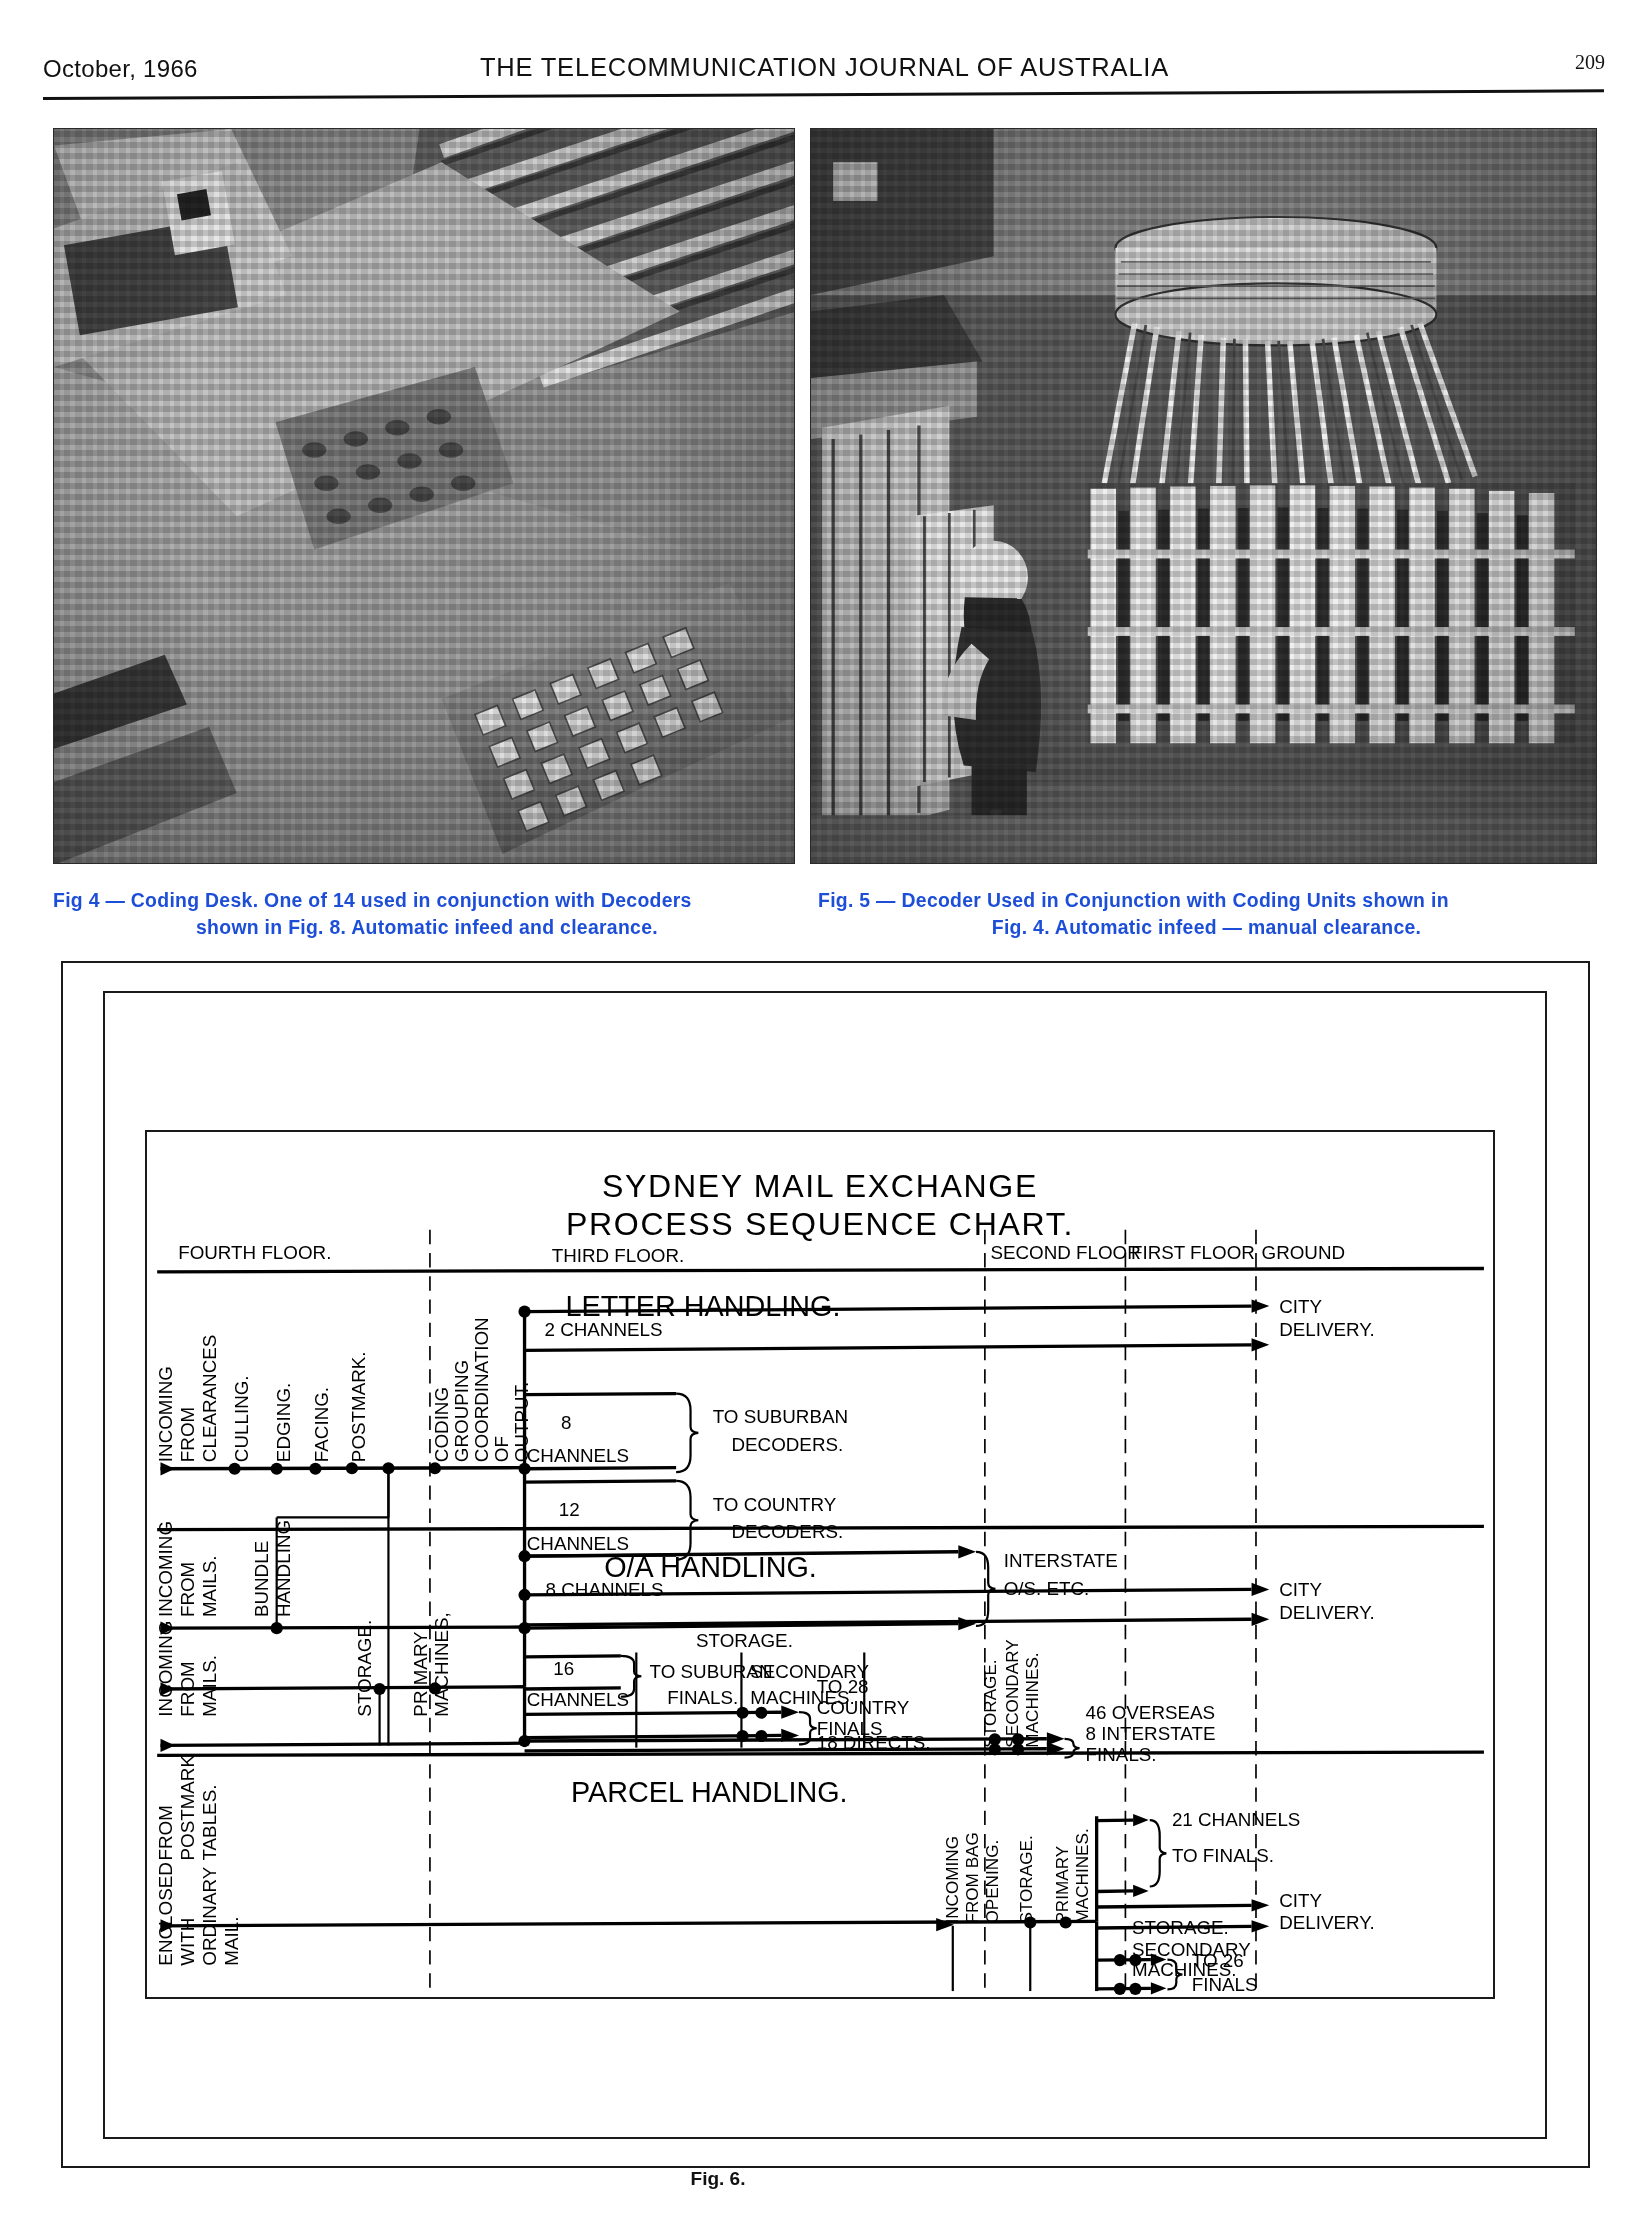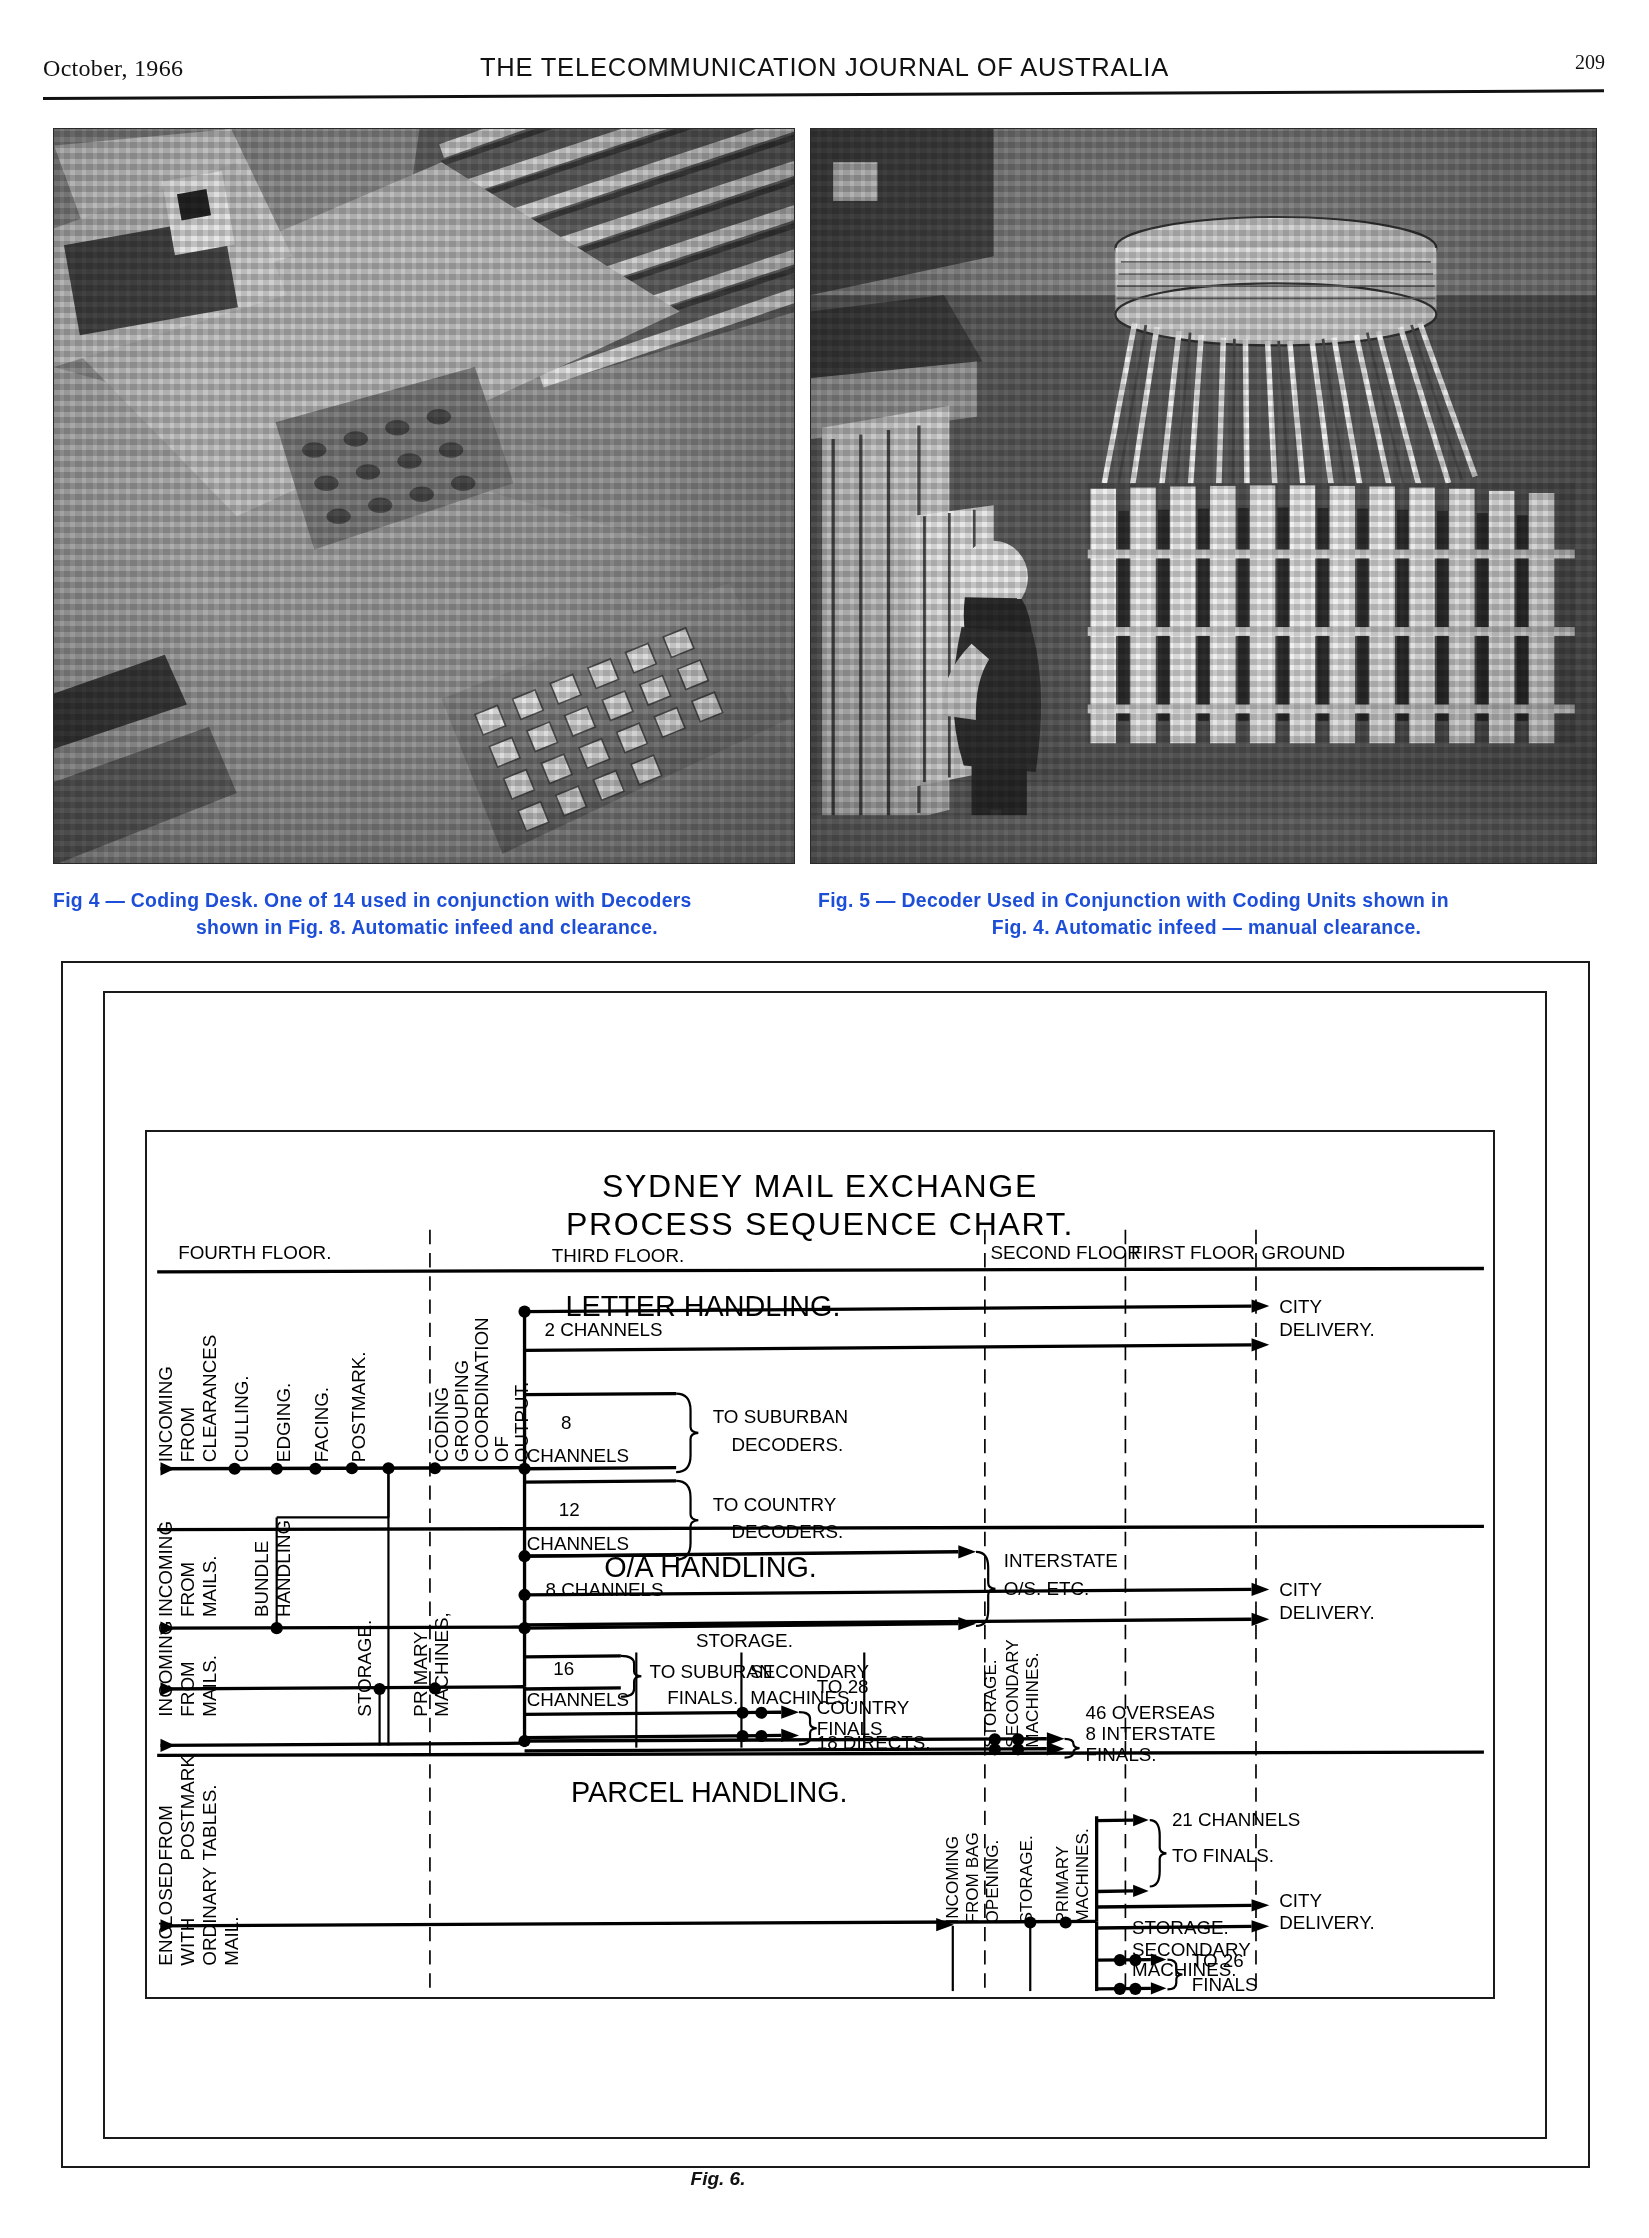--- a/index.html
+++ b/index.html
@@ -10,21 +10,21 @@
     color:#111;
     position:relative;
     overflow:hidden;
   }
   
   .page-head{
     position:absolute;left:0;top:51px;width:1649px;height:50px;
   }
   .head-date{
     position:absolute;left:43px;top:4.4px;
-    font-family:Liberation Serif, serif;
+    font-family:Liberation Sans, sans-serif;
     font-size:24px;letter-spacing:0.3px;
   }
   .head-title{
     position:absolute;left:0;top:2.2px;width:1649px;
     text-align:center;
     font-family:Liberation Sans, sans-serif;
     font-size:25.5px;letter-spacing:0.8px;
   }
   .head-pageno{
     position:absolute;right:44px;top:0px;
@@ -79,21 +79,21 @@
   .frame{
     position:absolute;border:2.2px solid #1a1a1a;box-sizing:border-box;background:#fff;
   }
   #frame-outer{left:61px;top:961px;width:1529px;height:1207px;}
   #frame-middle{left:103px;top:991px;width:1444px;height:1148px;}
   #frame-inner{left:145px;top:1130px;width:1350px;height:869px;}
 
   #chart-svg{position:absolute;left:145px;top:1130px;width:1350px;height:869px;}
   #fig6-label{
     position:absolute;left:0;top:2168px;width:1436px;text-align:center;
-    font-family:"Liberation Sans",sans-serif;font-weight:bold;font-size:19px;font-style:italic;
+    font-family:"Liberation Sans",sans-serif;font-weight:bold;font-size:19px;
   }
   text{font-family:"Liberation Sans",sans-serif;fill:#000;}
 </style>
 </head>
 <body>
 
 <div class="page-head">
   <div class="head-date">October, 1966</div>
   <div class="head-title">THE TELECOMMUNICATION JOURNAL OF AUSTRALIA</div>
   <div class="head-pageno">209</div>

